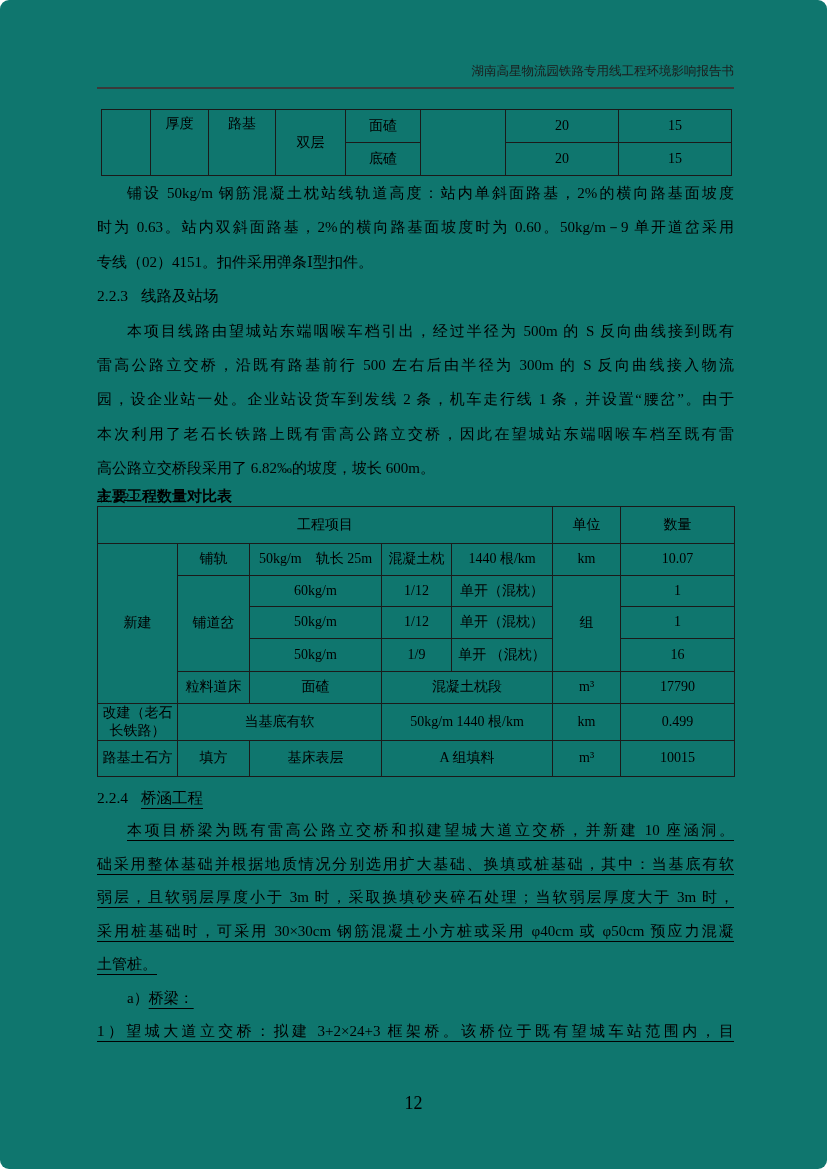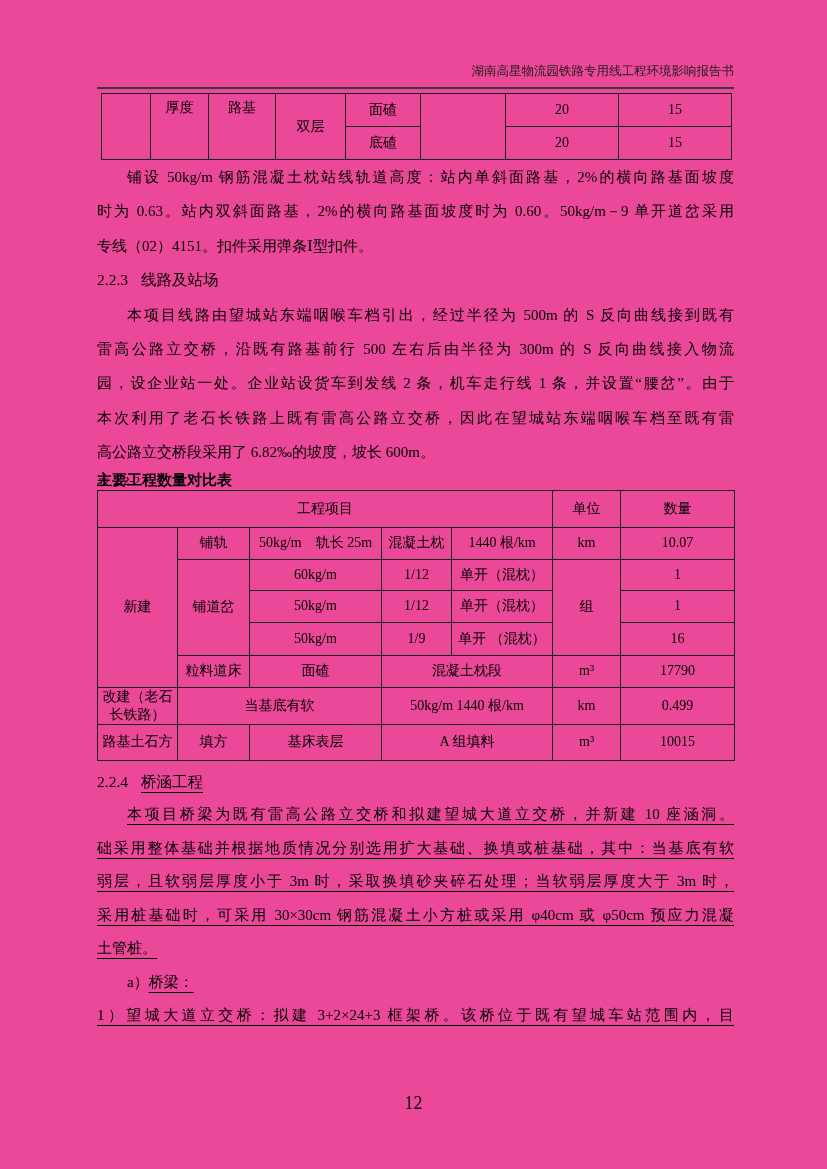--- a/index.html
+++ b/index.html
@@ -1,24 +1,25 @@
 <!DOCTYPE html>
 <html><head>
 <meta charset="utf-8">
 <style>
   * { box-sizing: border-box; }
   html, body { margin: 0; padding: 0; background: #ffffff; }
   .page {
     position: relative;
     width: 827px;
     height: 1169px;
-    background: #ec4899;
+    background: #0f766e;
     color: #000000;
     font-family: "Liberation Serif", "DejaVu Serif", serif;
     overflow: hidden;
+    border-radius: 9px;
   }
   .content { margin-left: 97px; width: 637px; }
 
   
   .doc-header {
     padding-top: 63px;
     text-align: right;
     font-size: 12.5px;
     line-height: 16px;
     color: #1c1c1c;
@@ -28,21 +29,21 @@
   
   table { border-collapse: collapse; table-layout: fixed; }
   td {
     border: 1px solid #1a1a1a;
     text-align: center;
     vertical-align: middle;
     padding: 0 2px;
     font-size: 14px;
     overflow: hidden;
   }
-  .spec-table { width: 630px; margin-left: 4px; margin-top: 4px; }
+  .spec-table { width: 630px; margin-left: 4px; margin-top: 20px; }
   .spec-table tr { height: 33px; }
   .vtop { vertical-align: top; padding-top: 5px; }
 
   
   .ln  { font-size: 15px; line-height: 34.4px; height: 34.4px;
          text-align: justify; text-align-last: justify; }
   .ln2 { font-size: 15px; line-height: 33.5px; height: 33.5px;
          text-align: justify; text-align-last: justify; }
   .jlast { text-align-last: left; }
   .indent { text-indent: 30px; }

